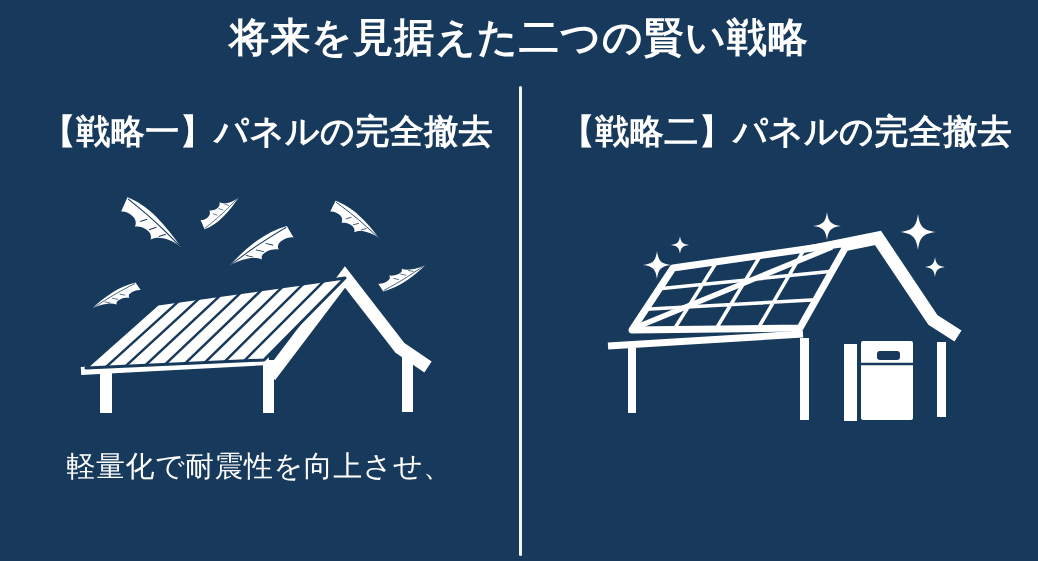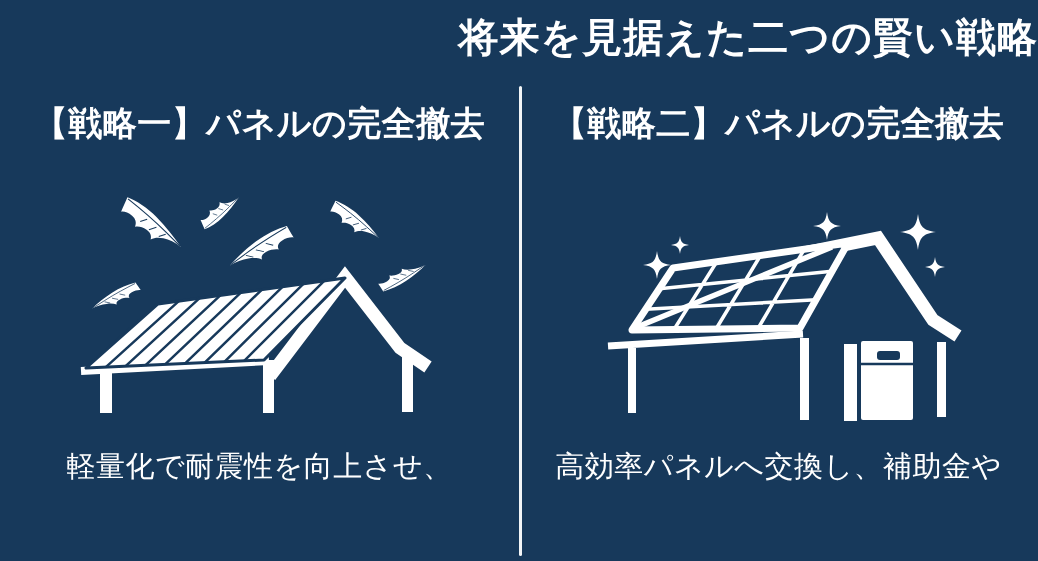--- a/index.html
+++ b/index.html
@@ -13,29 +13,29 @@
     position:relative;
     width:1038px;height:561px;
     background:var(--bg);
     overflow:hidden;
     font-family:"Liberation Sans","DejaVu Sans",sans-serif;
     color:var(--ink);
   }
   .serif{font-family:"Liberation Serif","DejaVu Serif",serif;font-weight:700;}
   .main-title{
     position:absolute;top:10px;left:0;width:100%;
-    text-align:right;font-size:40px;letter-spacing:1px;
+    text-align:center;font-size:40px;letter-spacing:1px;
     margin:0;color:var(--ink);
   }
   .divider{
     position:absolute;left:519px;top:86px;width:3px;height:470px;
     background:var(--divider);border-radius:2px;
   }
   .col-heading{
-    position:absolute;top:101px;width:519px;margin:0;
+    position:absolute;top:101px;width:519px;margin:8px;
     text-align:center;font-size:34px;letter-spacing:0.5px;color:var(--ink);
   }
   .col-heading.left{left:0;}
   .col-heading.right{left:519px;}
   .illu{position:absolute;display:block;}
   .illu.left{left:55px;top:170px;}
   .illu.right{left:580px;top:170px;}
   .caption{
     position:absolute;top:447px;width:519px;
     text-align:center;font-size:29px;font-weight:400;line-height:38px;
@@ -123,16 +123,15 @@
     </g>
 
     <use href="#sparkle" class="white-fill" transform="translate(77,95) scale(14)"></use>
     <use href="#sparkle" class="white-fill" transform="translate(100,75) scale(9)"></use>
     <use href="#sparkle" class="white-fill" transform="translate(247,56) scale(14)"></use>
     <use href="#sparkle" class="white-fill" transform="translate(338,62) scale(18)"></use>
     <use href="#sparkle" class="white-fill" transform="translate(355,97) scale(10)"></use>
   </svg>
 
   <div class="caption right">
-    <div>高効率パネルへ交換し、補助金や</div>
   </div>
 
 </div>
 
 </body></html>

